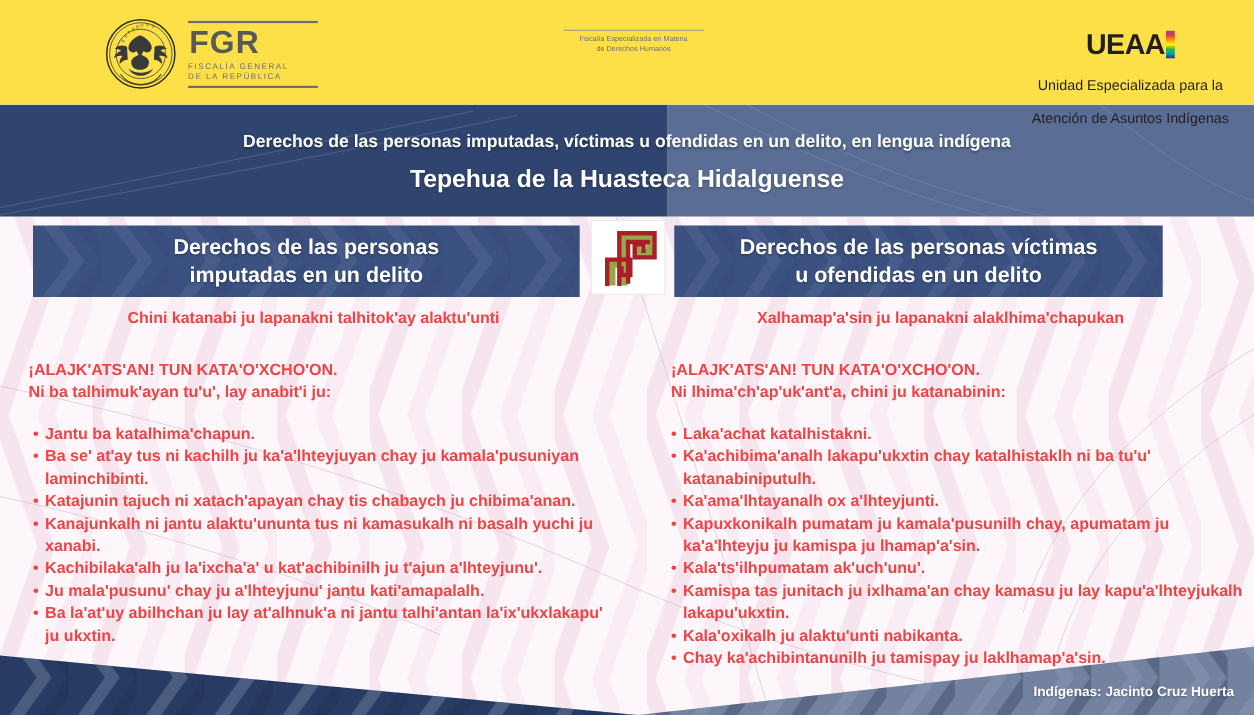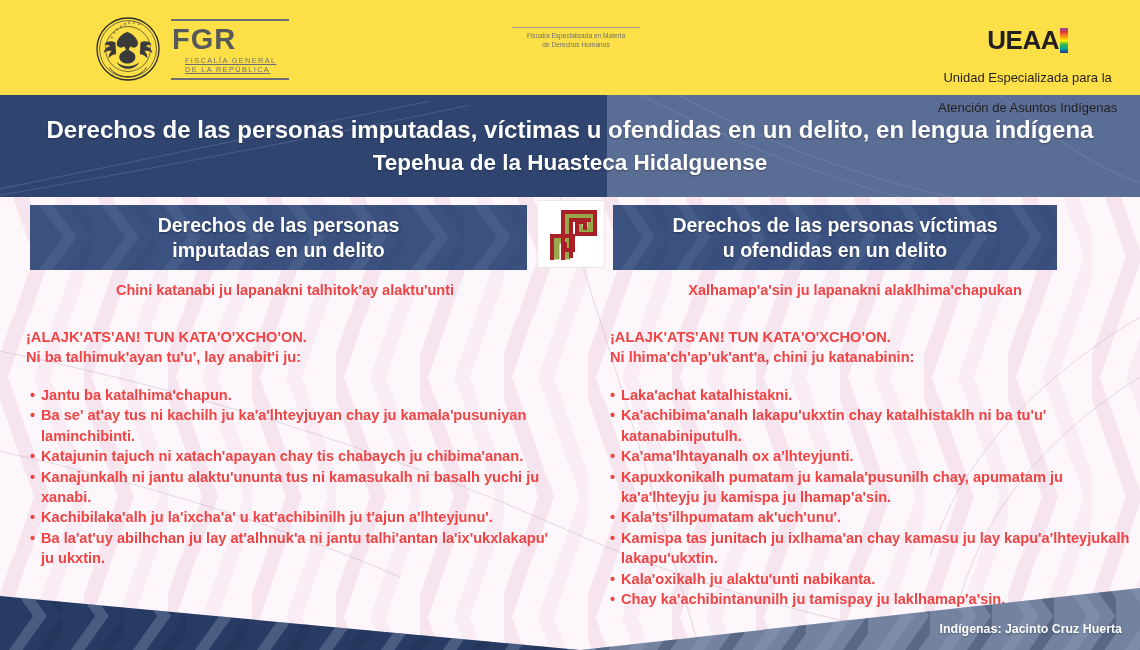--- a/index.html
+++ b/index.html
@@ -14,21 +14,21 @@
   .logobar{position:absolute;left:0;top:0;width:1140px;height:95px;background:#fde047;z-index:6;}
   .logo{position:absolute;display:flex;align-items:center;}
 
   
   .logo-fgr{left:95px;top:16px;}
   .eagle{width:66px;height:66px;position:relative;}
   .eagle svg{display:block;}
   .fgr-text{margin-left:10px;padding-left:0;}
   .fgr-rule{height:2px;background:#6d6f73;width:118px;}
   .fgr-main{font-size:29px;font-weight:bold;letter-spacing:1px;color:#58595b;line-height:30px;margin:3px 0 2px 1px;}
-  .fgr-sub{font-size:7.4px;letter-spacing:1.35px;color:#6d6f73;line-height:9.5px;margin-left:14px;text-decoration:underline;}
+  .fgr-sub{font-size:7.4px;letter-spacing:1.35px;color:#6d6f73;line-height:9.5px;margin-left:0;}
 
   
   .logo-femdh{left:512px;top:24px;flex-direction:column;align-items:center;}
   .femdh-main{font-size:31px;font-weight:bold;letter-spacing:0.5px;color:#58595b;line-height:32px;}
   .femdh-rule{height:1px;background:#9a9c9f;width:128px;margin:3px 0 3px;}
   .femdh-sub{font-size:6.6px;color:#6d6f73;line-height:9px;text-align:center;}
 
   
   .logo-ueaai{left:938px;top:27px;flex-direction:column;align-items:center;}
   .ueaai-row{display:flex;align-items:flex-end;}
@@ -38,21 +38,21 @@
   .ueaai-sub{font-size:13px;color:#231f20;line-height:10px;text-align:center;margin-top:20px;}
 
   
   .titlebanner{position:absolute;left:0;top:95px;width:1140px;height:102px;z-index:5;overflow:hidden;}
   .tb-left{position:absolute;left:0;top:0;width:607px;height:102px;background:#2f4570;}
   .tb-right{position:absolute;left:607px;top:0;width:533px;height:102px;background:#5a6d94;}
   .tb-swirl{position:absolute;left:0;top:0;width:1140px;height:102px;opacity:.42;}
   .tb-text{position:absolute;left:0;top:0;width:1140px;height:102px;
     display:flex;flex-direction:column;align-items:center;justify-content:center;
     color:#ffffff;text-align:center;z-index:2;}
-  .tb-line1{font-size:24px;font-weight:bold;line-height:29px;text-shadow:0 1px 2px rgba(0,0,0,.35);}
+  .tb-line1{font-size:16px;font-weight:bold;line-height:29px;text-shadow:0 1px 2px rgba(0,0,0,.35);}
   .tb-line2{font-size:22.5px;font-weight:bold;line-height:29px;margin-top:4px;text-shadow:0 1px 2px rgba(0,0,0,.35);}
 
   
   .bodybg{position:absolute;left:0;top:197px;width:1140px;height:453px;background:#fdf7fb;overflow:hidden;}
   .zigzag{position:absolute;left:0;top:0;width:1140px;height:453px;opacity:1;}
   .thinlines{position:absolute;left:0;top:0;width:1140px;height:453px;}
 
   
   .secheadwrap{position:absolute;top:197px;left:0;width:1140px;height:84px;z-index:4;}
   .sechead{position:absolute;top:8px;height:65px;overflow:hidden;
@@ -238,20 +238,21 @@
     <div class="intro">
       <div class="l1">¡ALAJK'ATS'AN! TUN KATA'O'XCHO'ON.</div>
       <div class="l2">Ni ba talhimuk'ayan tu'u', lay anabit'i ju:</div>
     </div>
     <ul class="rights">
       <li>Jantu ba katalhima'chapun.</li>
       <li>Ba se' at'ay tus ni kachilh ju ka'a'lhteyjuyan chay ju kamala'pusuniyan laminchibinti.</li>
       <li>Katajunin tajuch ni xatach'apayan chay tis chabaych ju chibima'anan.</li>
       <li>Kanajunkalh ni jantu alaktu'ununta tus ni kamasukalh ni basalh yuchi ju xanabi.</li>
       <li>Kachibilaka'alh ju la'ixcha'a' u kat'achibinilh ju t'ajun a'lhteyjunu'.</li>
+      <li>Ju mala'pusunu' chay ju a'lhteyjunu' jantu kati'amapalalh.</li>
       <li>Ba la'at'uy abilhchan ju lay at'alhnuk'a ni jantu talhi'antan la'ix'ukxlakapu' ju ukxtin.</li>
     </ul>
   </div>
 
   <div class="col col-r">
     <div class="colsub">Xalhamap'a'sin ju lapanakni alaklhima'chapukan</div>
     <div class="intro">
       <div class="l1">¡ALAJK'ATS'AN! TUN KATA'O'XCHO'ON.</div>
       <div class="l2">Ni lhima'ch'ap'uk'ant'a, chini ju katanabinin:</div>
     </div>

